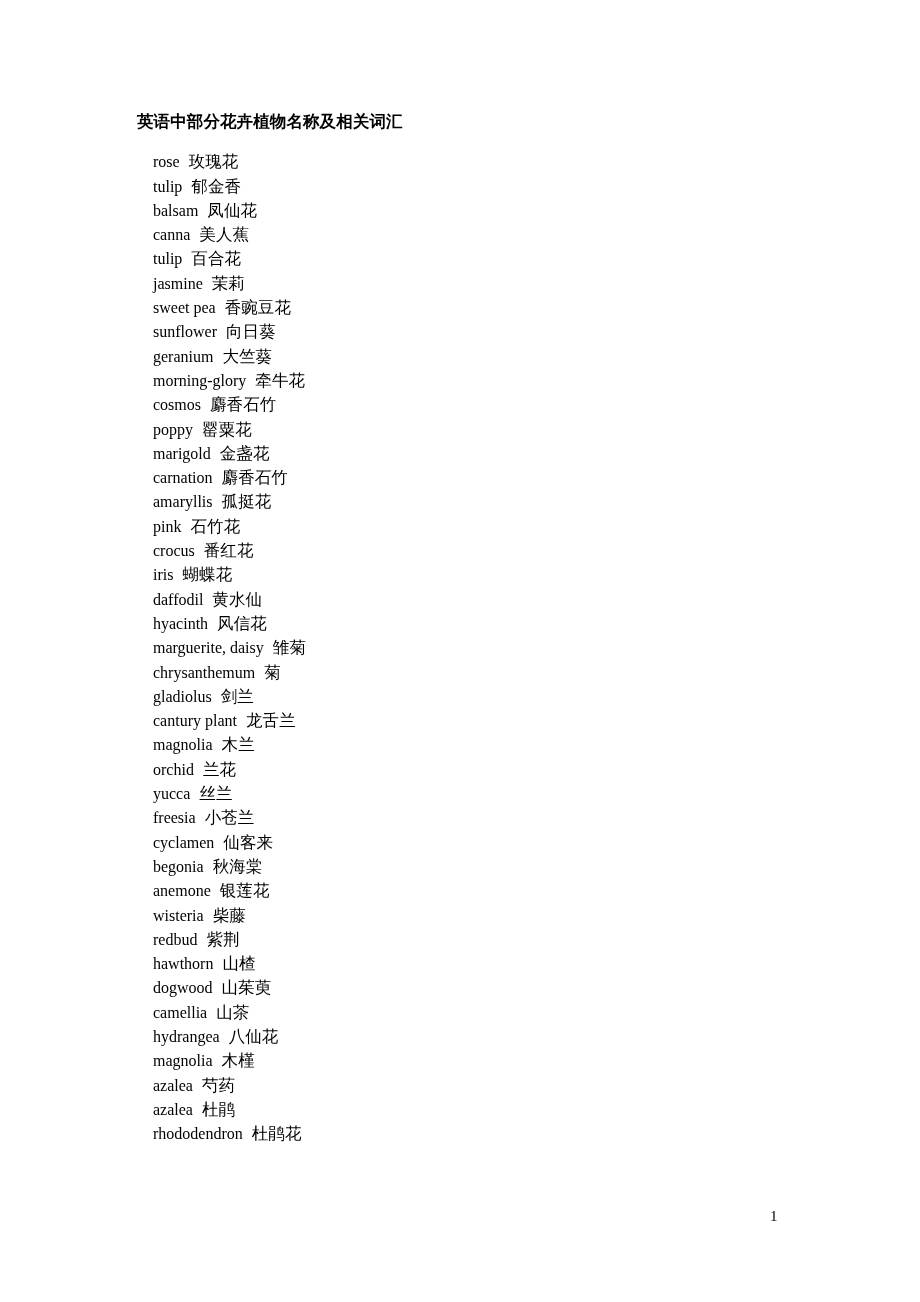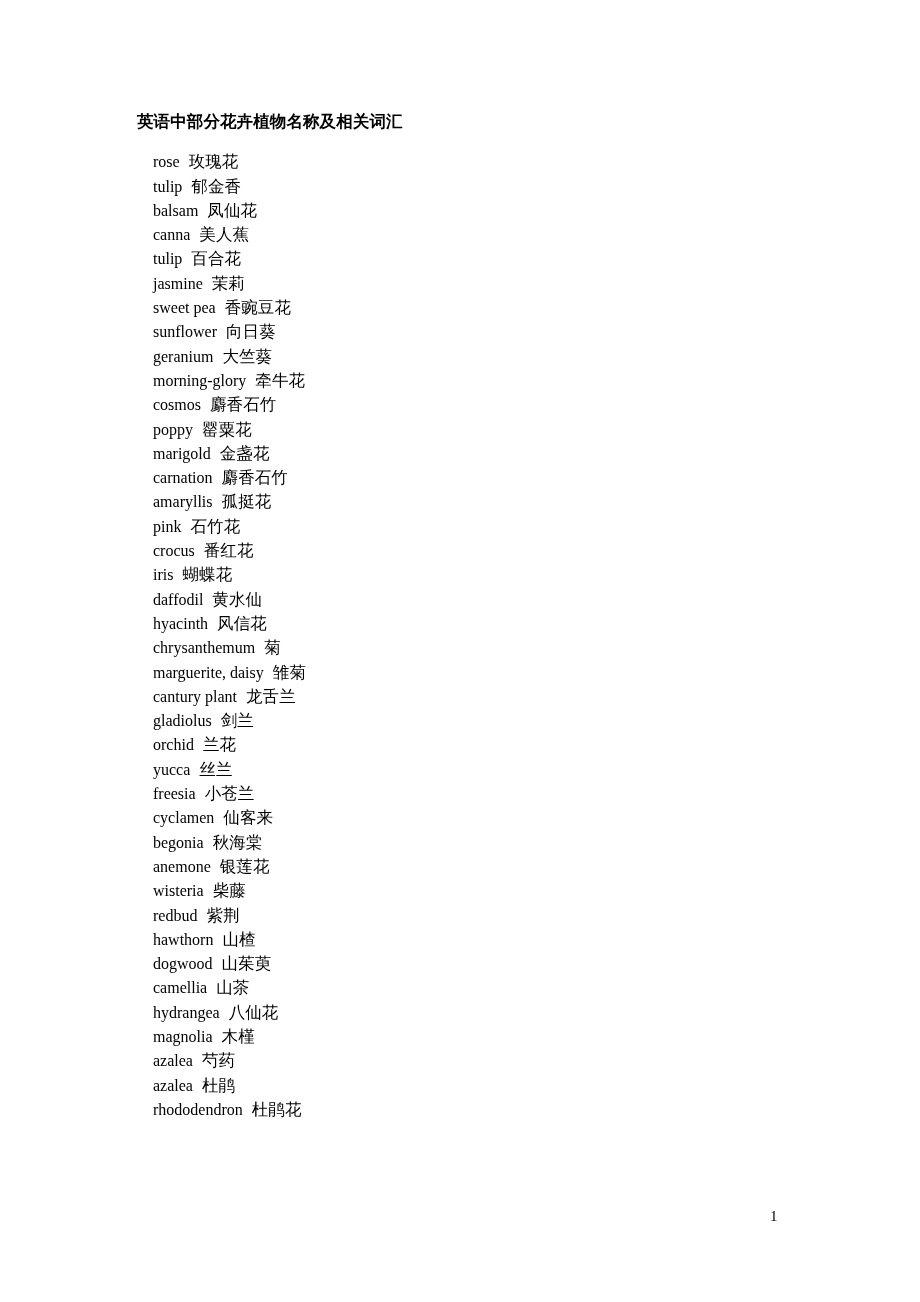--- a/index.html
+++ b/index.html
@@ -98,24 +98,25 @@
         <li class="entry"><span class="term-en">cosmos</span><span class="term-gap"></span><span class="term-zh">麝香石竹</span></li>
         <li class="entry"><span class="term-en">poppy</span><span class="term-gap"></span><span class="term-zh">罂粟花</span></li>
         <li class="entry"><span class="term-en">marigold</span><span class="term-gap"></span><span class="term-zh">金盏花</span></li>
         <li class="entry"><span class="term-en">carnation</span><span class="term-gap"></span><span class="term-zh">麝香石竹</span></li>
         <li class="entry"><span class="term-en">amaryllis</span><span class="term-gap"></span><span class="term-zh">孤挺花</span></li>
         <li class="entry"><span class="term-en">pink</span><span class="term-gap"></span><span class="term-zh">石竹花</span></li>
         <li class="entry"><span class="term-en">crocus</span><span class="term-gap"></span><span class="term-zh">番红花</span></li>
         <li class="entry"><span class="term-en">iris</span><span class="term-gap"></span><span class="term-zh">蝴蝶花</span></li>
         <li class="entry"><span class="term-en">daffodil</span><span class="term-gap"></span><span class="term-zh">黄水仙</span></li>
         <li class="entry"><span class="term-en">hyacinth</span><span class="term-gap"></span><span class="term-zh">风信花</span></li>
+        <li class="entry"><span class="term-en">marguerite, daisy</span><span class="term-gap"></span><span class="term-zh">雏菊</span></li>
         <li class="entry"><span class="term-en">chrysanthemum</span><span class="term-gap"></span><span class="term-zh">菊</span></li>
-        <li class="entry"><span class="term-en">marguerite, daisy</span><span class="term-gap"></span><span class="term-zh">雏菊</span></li>
+        <li class="entry"><span class="term-en">gladiolus</span><span class="term-gap"></span><span class="term-zh">剑兰</span></li>
         <li class="entry"><span class="term-en">cantury plant</span><span class="term-gap"></span><span class="term-zh">龙舌兰</span></li>
-        <li class="entry"><span class="term-en">gladiolus</span><span class="term-gap"></span><span class="term-zh">剑兰</span></li>
+        <li class="entry"><span class="term-en">magnolia</span><span class="term-gap"></span><span class="term-zh">木兰</span></li>
         <li class="entry"><span class="term-en">orchid</span><span class="term-gap"></span><span class="term-zh">兰花</span></li>
         <li class="entry"><span class="term-en">yucca</span><span class="term-gap"></span><span class="term-zh">丝兰</span></li>
         <li class="entry"><span class="term-en">freesia</span><span class="term-gap"></span><span class="term-zh">小苍兰</span></li>
         <li class="entry"><span class="term-en">cyclamen</span><span class="term-gap"></span><span class="term-zh">仙客来</span></li>
         <li class="entry"><span class="term-en">begonia</span><span class="term-gap"></span><span class="term-zh">秋海棠</span></li>
         <li class="entry"><span class="term-en">anemone</span><span class="term-gap"></span><span class="term-zh">银莲花</span></li>
         <li class="entry"><span class="term-en">wisteria</span><span class="term-gap"></span><span class="term-zh">柴藤</span></li>
         <li class="entry"><span class="term-en">redbud</span><span class="term-gap"></span><span class="term-zh">紫荆</span></li>
         <li class="entry"><span class="term-en">hawthorn</span><span class="term-gap"></span><span class="term-zh">山楂</span></li>
         <li class="entry"><span class="term-en">dogwood</span><span class="term-gap"></span><span class="term-zh">山茱萸</span></li>

